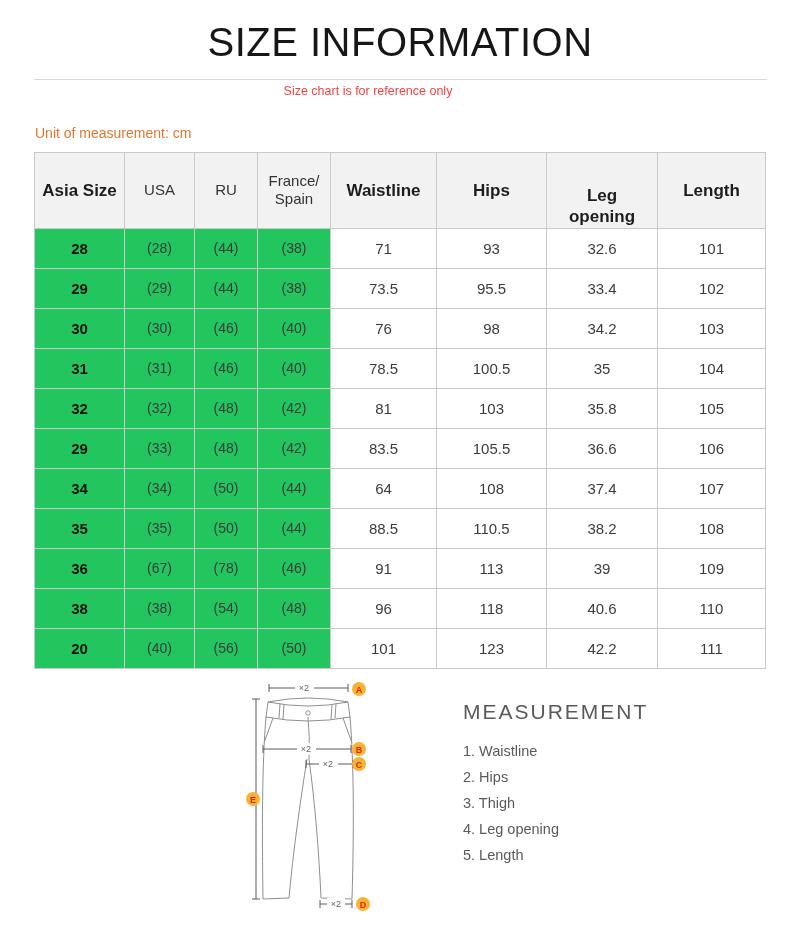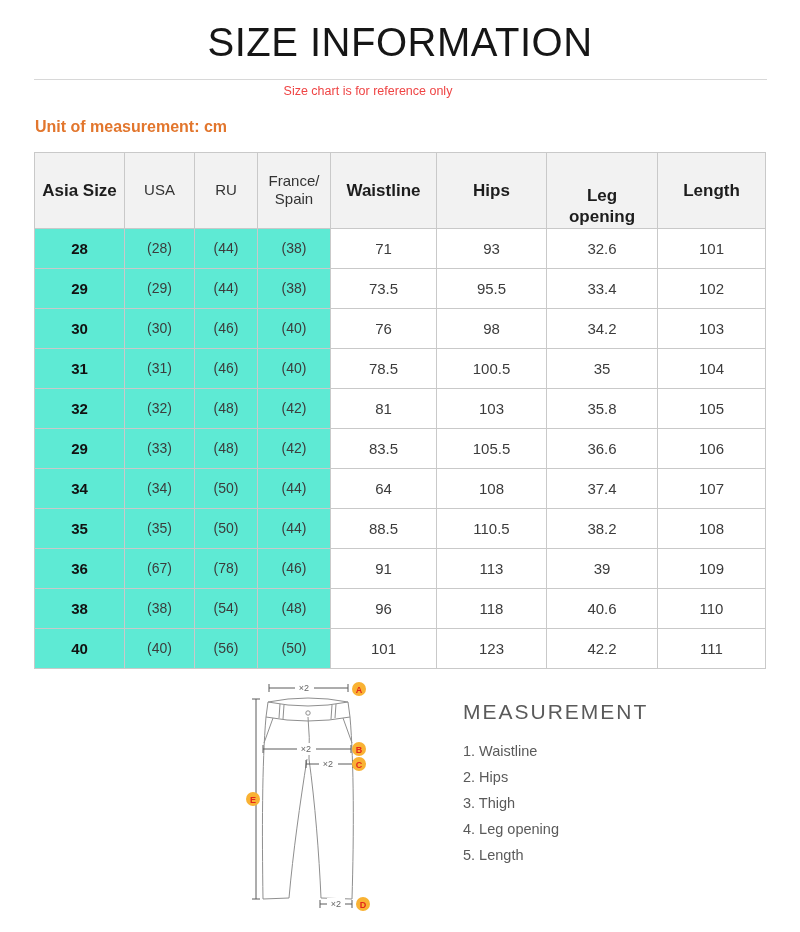--- a/index.html
+++ b/index.html
@@ -16,38 +16,38 @@
     font-size:40px;font-weight:400;color:#161616;letter-spacing:.5px;
   }
   .divider{
     top:79px;left:34px;width:733px;height:0;border-top:1px solid #d8d8d8;
   }
   .subtitle{
     top:84px;left:0;width:736px;text-align:center;
     font-size:12.5px;color:#ef4444;
   }
   .unit-label{
-    top:118px;left:35px;font-size:16px;font-weight:700;
+    top:125px;left:35px;font-size:14px;font-weight:400;
   }
 
   
   .table-wrap{top:152px;left:34px;}
   table{border-collapse:collapse;table-layout:fixed;width:731px;}
   th,td{border:1px solid #c9c9c9;text-align:center;vertical-align:middle;padding:0;}
   thead th{
     background:#f2f2f2;height:64px;font-size:17px;font-weight:700;color:#1d1d1d;line-height:1.25;
   }
   thead th:nth-child(2),thead th:nth-child(3),thead th:nth-child(4){
     font-weight:400;font-size:15px;color:#333333;
   }
   thead th .hdr{display:inline-block;}
   thead th:nth-child(4) .hdr{max-width:60px;overflow-wrap:anywhere;}
   thead th:nth-child(7) .hdr{max-width:70px;margin-top:32px;}
   tbody td{height:39px;font-size:15px;color:#3c3c3c;background:#ffffff;}
-  tbody td.shade{background:#5eead4;}
+  tbody td.shade{background:#22c55e;}
   tbody td.size-col{font-weight:700;color:#111111;font-size:15px;}
   tbody td.conv{font-size:14px;}
 
   
   .pants-svg{top:673px;left:240px;}
   .measure-block{top:700px;left:463px;width:300px;}
   .measure-heading{font-size:21px;color:#5a5a5a;letter-spacing:2px;font-weight:400;}
   .measure-list{margin-top:14px;}
   .measure-item{font-size:14.5px;color:#5a5a5a;line-height:26px;}
 </style>
@@ -178,21 +178,21 @@
           <td class="shade size-col">38</td>
           <td class="shade conv">(38)</td>
           <td class="shade conv">(54)</td>
           <td class="shade conv">(48)</td>
           <td>96</td>
           <td>118</td>
           <td>40.6</td>
           <td>110</td>
         </tr>
         <tr>
-          <td class="shade size-col">40</td>
+          <td class="shade size-col">20</td>
           <td class="shade conv">(40)</td>
           <td class="shade conv">(56)</td>
           <td class="shade conv">(50)</td>
           <td>101</td>
           <td>123</td>
           <td>42.2</td>
           <td>111</td>
         </tr>
       </tbody>
   </table>

